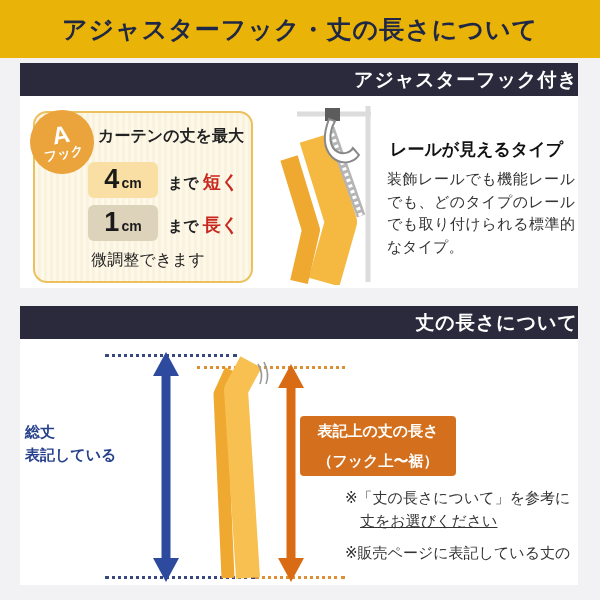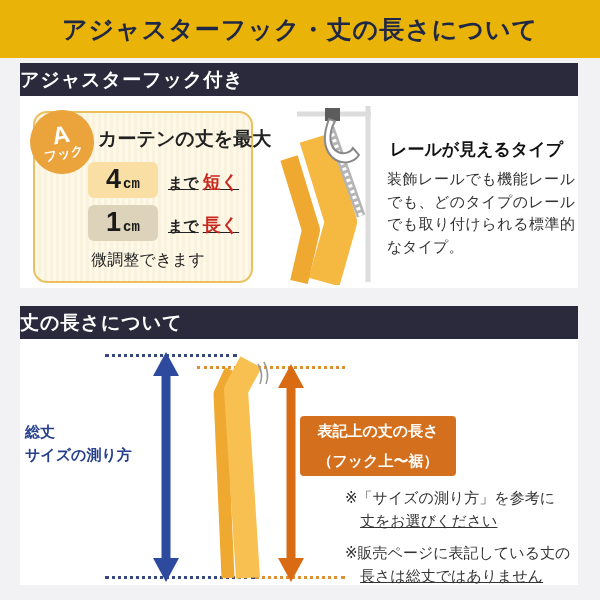--- a/index.html
+++ b/index.html
@@ -31,40 +31,40 @@
   }
   .abs{position:absolute;}
   
   .title-band{left:0;top:0;width:600px;height:58px;background:#eab308;
     display:flex;align-items:center;justify-content:center;}
   .title-band h1{
     font-family:"DejaVu Serif","Liberation Serif",serif;
     font-size:25px;font-weight:bold;color:var(--title-navy);letter-spacing:1px;}
   
   .sec-header{left:20px;width:558px;height:33px;background:var(--navy);
-    display:flex;align-items:center;justify-content:flex-start;}
+    display:flex;align-items:center;justify-content:flex-end;}
   .sec-header span{color:#ffffff;font-size:19px;font-weight:bold;letter-spacing:1px;}
   .sec-body{left:20px;width:558px;background:#ffffff;}
   
   .hook-panel{left:33px;top:111px;width:220px;height:172px;
     background:repeating-linear-gradient(90deg,#fdf8e9 0 3px,#f9f2dd 3px 6px);
     border:2px solid var(--panel-border);border-radius:14px;}
   .hook-badge{left:30px;top:110px;width:64px;height:64px;border-radius:50%;
     background:var(--accent-orange);display:flex;flex-direction:column;
     align-items:center;justify-content:center;transform:rotate(-10deg);}
   .hook-badge .letter{color:#fff;font-size:24px;font-weight:bold;line-height:1;}
   .hook-badge .word{color:#fff;font-size:13px;font-weight:bold;line-height:1.1;}
-  .hook-intro{left:98px;top:126px;font-size:19px;font-weight:bold;color:var(--text-dark);font-family:Liberation Serif, serif;}
+  .hook-intro{left:98px;top:126px;font-size:16px;font-weight:bold;color:var(--text-dark);font-family:Liberation Serif, serif;}
   .value-box{width:70px;height:36px;border-radius:6px;display:flex;
     align-items:baseline;justify-content:center;padding-top:3px;}
   .value-box .num{font-size:27px;font-weight:bold;color:#1a1a1a;line-height:1.1;}
-  .value-box .unit{font-size:14px;font-weight:bold;color:#1a1a1a;margin-left:2px;font-family:Liberation Mono, monospace;}
+  .value-box .unit{font-size:14px;font-weight:bold;color:#1a1a1a;margin-left:2px;}
   .vb1{left:88px;top:162px;background:var(--box-orange-bg);}
   .vb2{left:88px;top:205px;background:var(--box-beige-bg);}
-  .row-suffix{font-size:15px;color:var(--text-dark);font-weight:bold;text-decoration:underline;}
+  .row-suffix{font-size:15px;color:var(--text-dark);font-weight:bold;}
   .row-suffix .emph{font-size:18px;font-weight:bold;color:var(--red);margin-left:4px;}
   .rs1{left:168px;top:170px;}
   .rs2{left:168px;top:213px;}
   .hook-footer{left:48px;top:250px;width:200px;text-align:center;
     font-size:16px;font-weight:normal;color:var(--text-dark);}
   
   .rail-title{left:390px;top:138px;font-size:17px;font-weight:bold;color:#111;}
   .rail-body{left:387px;top:168px;width:188px;font-size:15px;color:var(--text-body);
     line-height:1.5;text-align:justify;}
   
@@ -146,21 +146,21 @@
 <div class="abs dotted orange do-bot"></div>
 
 <svg class="abs" style="left:151px;top:352px;" width="30" height="230" viewBox="0 0 30 230">
   <polygon points="15,0 28,24 2,24" fill="#2e4a9e"></polygon>
   <rect x="10.5" y="20" width="9" height="190" fill="#2e4a9e"></rect>
   <polygon points="15,230 28,206 2,206" fill="#2e4a9e"></polygon>
 </svg>
 
 <div class="abs total-label">
   <span>総丈</span><br>
-  <span>サイズの測り方</span><br>
+  <span>表記している</span><br>
 </div>
 
 <svg class="abs" style="left:195px;top:352px;" width="80" height="232" viewBox="0 0 80 232">
   <path d="M 36,18 L 25,42 L 33,226" stroke="#efa930" stroke-width="13" fill="none" stroke-linejoin="round"></path>
   <path d="M 56,10 L 41,38 L 53,226" stroke="#f7c051" stroke-width="24" fill="none" stroke-linejoin="round"></path>
   <path d="M 63,12 q 6,10 2,20 M 69,10 q 6,12 2,22" stroke="#999999" stroke-width="1.6" fill="none"></path>
 </svg>
 
 <svg class="abs" style="left:276px;top:364px;" width="30" height="218" viewBox="0 0 30 218">
   <polygon points="15,0 28,24 2,24" fill="#d96b14"></polygon>
@@ -168,20 +168,19 @@
   <polygon points="15,218 28,194 2,194" fill="#d96b14"></polygon>
 </svg>
 
 <div class="abs marked-box">
   <span>表記上の丈の長さ</span>
   <span>（フック上〜裾）</span>
 </div>
 
 <div class="abs notes">
   <div class="note">
-    <span>※「サイズの測り方」を参考に</span>
+    <span>※「丈の長さについて」を参考に</span>
     <span class="l2">丈をお選びください</span>
   </div>
   <div class="note">
     <span>※販売ページに表記している丈の</span>
-    <span class="l2">長さは総丈ではありません</span>
   </div>
 </div>
 
 </body></html>

